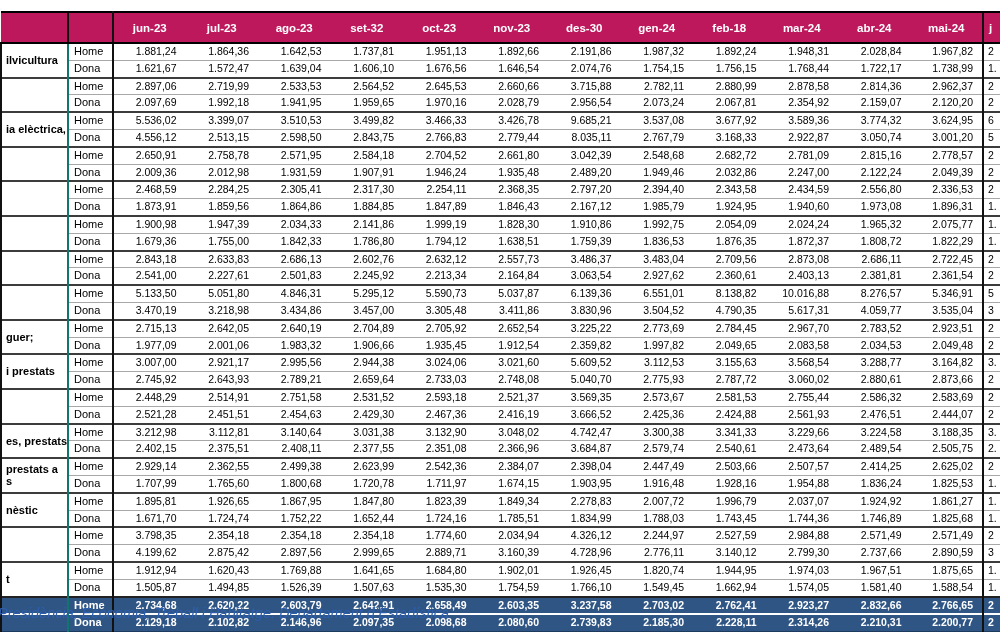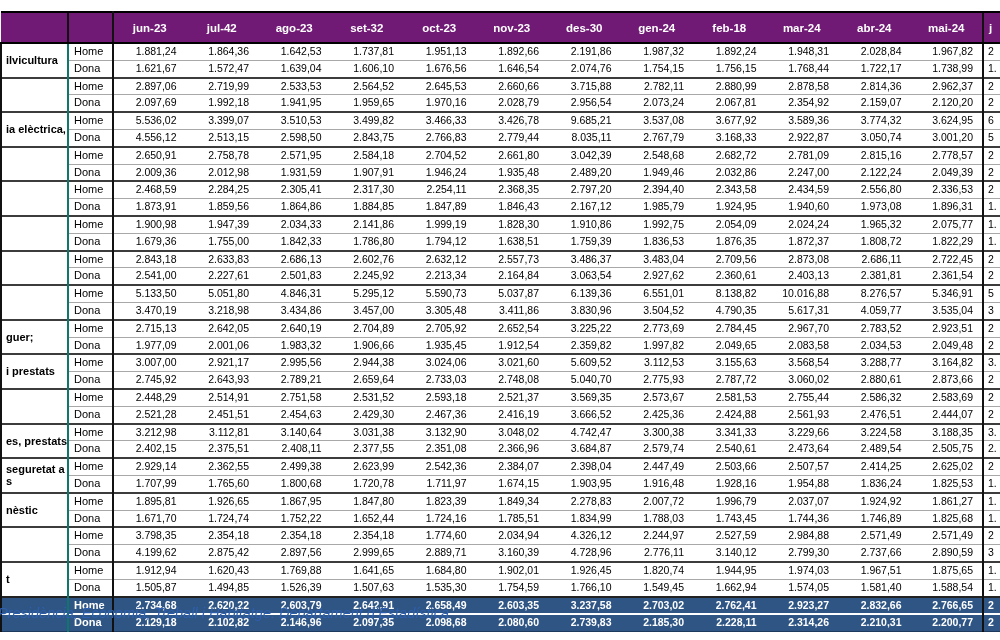--- a/index.html
+++ b/index.html
@@ -3,21 +3,21 @@
 <meta charset="utf-8">
 <style>
   html,body{margin:0;padding:0;background:#fff;}
   body{width:1000px;height:640px;overflow:hidden;font-family:"Liberation Sans",sans-serif;}
   .sheet{position:relative;width:1000px;height:640px;background:#fff;}
   table{border-collapse:collapse;table-layout:fixed;width:1000px;margin-top:11px;}
   col.c-lab{width:67px;}
   col.c-gen{width:45px;}
   col.c-mon{width:72.5px;}
   col.c-par{width:18px;}
-  th{height:29px;background:#701a75;color:#fff;font-size:11.5px;font-weight:bold;text-align:center;
+  th{height:29px;background:#be185d;color:#fff;font-size:11.5px;font-weight:bold;text-align:center;
      border-top:2px solid #000;border-bottom:2px solid #000;padding:0;overflow:hidden;}
   th.gen{border-left:2px solid #111;border-right:2px solid #111;}
   th.par{border-left:2px solid #111;text-align:left;padding-left:5px;}
   td{height:15.8px;box-sizing:border-box;font-size:10.5px;color:#000;padding:0;line-height:15.8px;
      overflow:hidden;white-space:nowrap;}
   td.num{text-align:right;padding-right:9px;}
   td.gen{font-size:11px;padding-left:5px;border-left:2px solid #0f766e;border-right:2px solid #111;}
   td.lab{font-weight:bold;font-size:11px;padding-left:4px;border-left:2px solid #111;
          vertical-align:middle;line-height:12.5px;}
   td.par{border-left:2px solid #111;padding-left:4px;text-align:left;}
@@ -49,21 +49,21 @@
         <col class="c-mon">
         <col class="c-mon">
         <col class="c-mon">
         <col class="c-par">
       </colgroup>
     <thead>
         <tr>
           <th class="lab"></th>
           <th class="gen"></th>
           <th class="mon">jun-23</th>
-          <th class="mon">jul-42</th>
+          <th class="mon">jul-23</th>
           <th class="mon">ago-23</th>
           <th class="mon">set-32</th>
           <th class="mon">oct-23</th>
           <th class="mon">nov-23</th>
           <th class="mon">des-30</th>
           <th class="mon">gen-24</th>
           <th class="mon">feb-18</th>
           <th class="mon">mar-24</th>
           <th class="mon">abr-24</th>
           <th class="mon">mai-24</th>
@@ -472,21 +472,21 @@
           <td class="num">3.684,87</td>
           <td class="num">2.579,74</td>
           <td class="num">2.540,61</td>
           <td class="num">2.473,64</td>
           <td class="num">2.489,54</td>
           <td class="num">2.505,75</td>
           <td class="par">2.</td>
         </tr>
         <tr class="row-home">
           <td class="lab" rowspan="2">
-            <div>seguretat a</div>
+            <div>prestats a</div>
             <div>s</div>
           </td>
           <td class="gen">Home</td>
           <td class="num">2.929,14</td>
           <td class="num">2.362,55</td>
           <td class="num">2.499,38</td>
           <td class="num">2.623,99</td>
           <td class="num">2.542,36</td>
           <td class="num">2.384,07</td>
           <td class="num">2.398,04</td>

